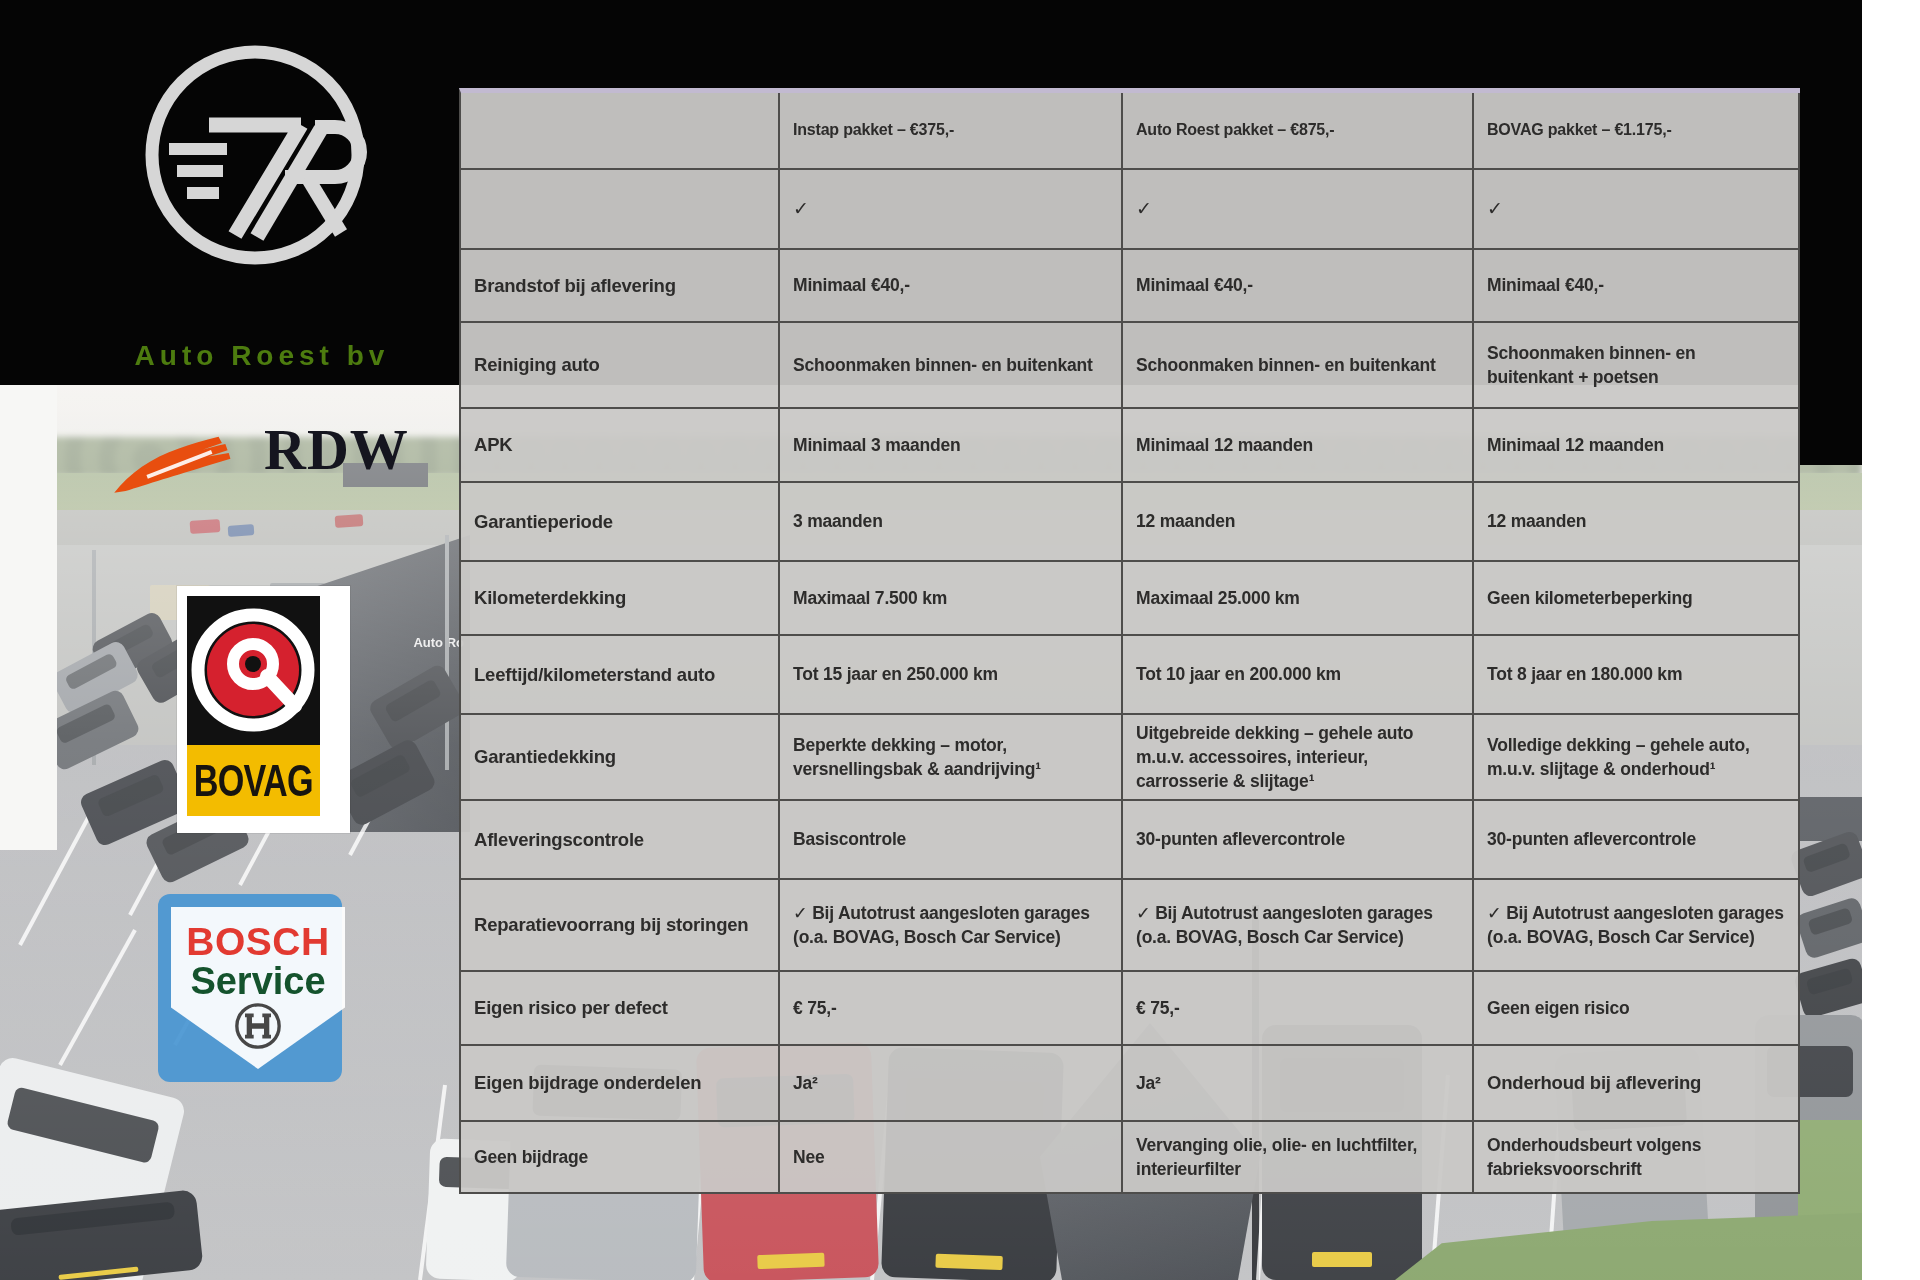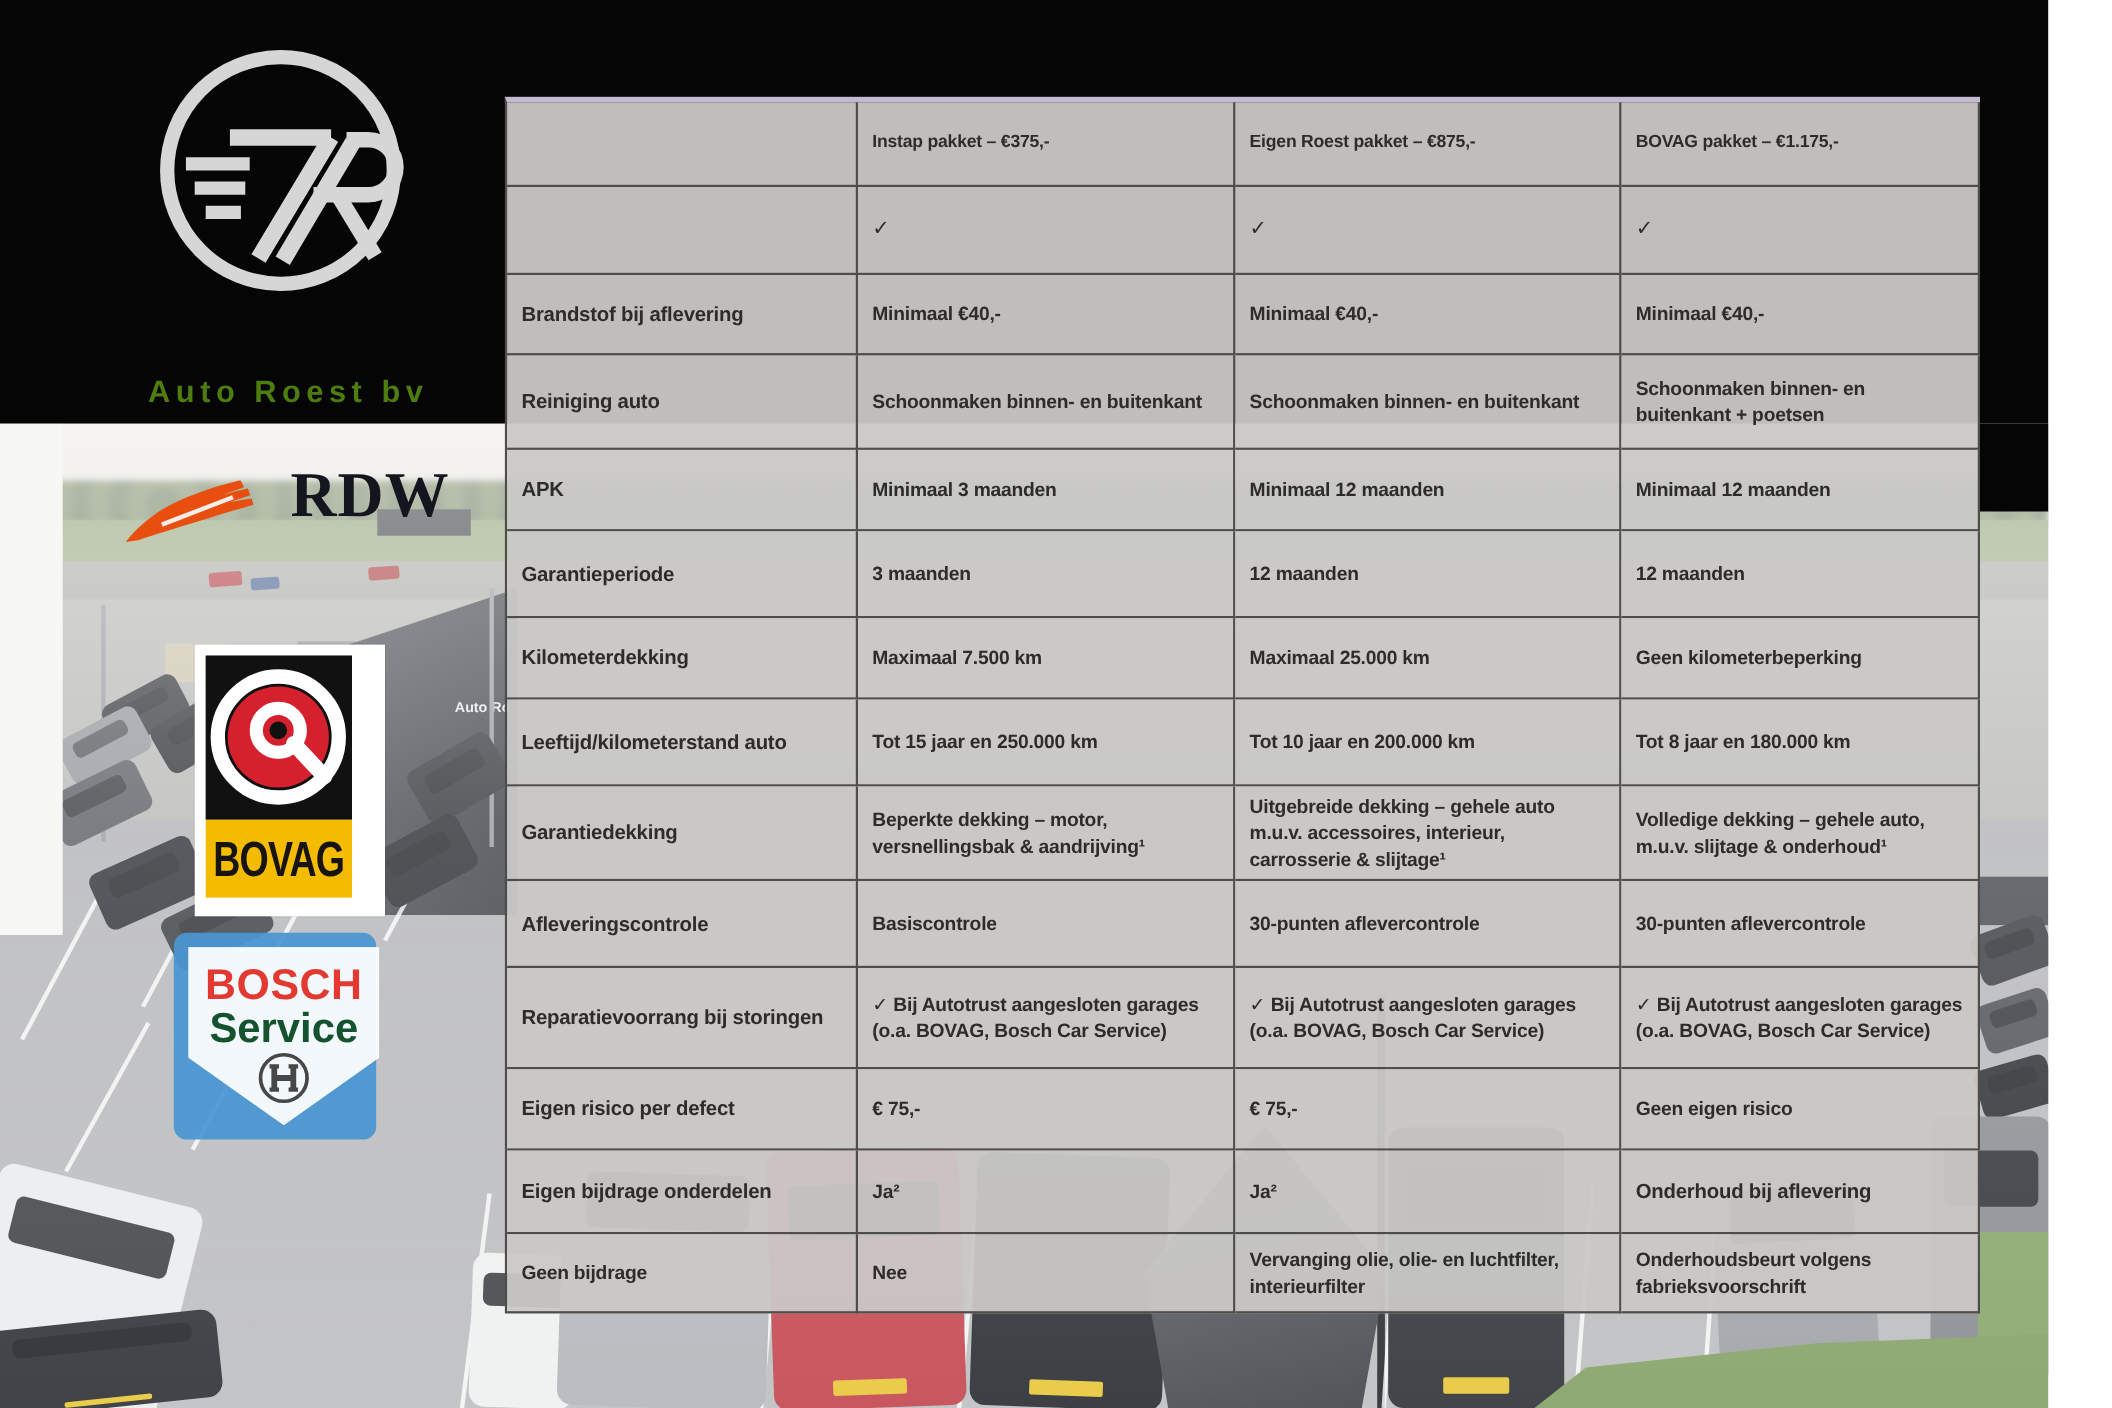--- a/index.html
+++ b/index.html
@@ -58,21 +58,21 @@
             font-size:58px;font-weight:600;color:#15151f;letter-spacing:1px;}
 
   
   .bovag{position:absolute;left:177px;top:586px;width:173px;z-index:4;background:#ffffff;
          padding:10px 10px 17px 10px;box-sizing:border-box;box-shadow:0 0 0 1px rgba(0,0,0,.06);}
   .bovag-emblem{width:133px;height:149px;background:#111111;position:relative;}
   .bovag-band{width:133px;height:71px;background:#f3bc00;display:flex;align-items:center;justify-content:center;}
   .bovag-text{font-size:45px;font-weight:bold;color:#17140f;transform:scaleX(0.76);letter-spacing:-1px;}
 
   
-  .bosch{position:absolute;left:158px;top:848px;width:184px;height:188px;z-index:4;
+  .bosch{position:absolute;left:158px;top:894px;width:184px;height:188px;z-index:4;
          background:rgba(73,150,210,.93);border-radius:12px;}
   .bosch-pennant{position:absolute;left:13px;top:13px;width:174px;height:162px;background:rgba(255,255,255,.93);
                  clip-path:polygon(0 0,100% 0,100% 62%,50% 100%,0 62%);text-align:center;}
   .bosch-word{margin-top:13px;font-size:39px;font-weight:bold;color:#e23a31;letter-spacing:.5px;}
   .service-word{margin-top:-4px;font-size:38px;font-weight:bold;color:#14532d;}
   .bosch-pennant svg{margin-top:-2px;}
 
   
   .pkg-table{position:absolute;left:459px;top:88px;z-index:5;display:grid;
              grid-template-columns:319px 343px 351px 326px;
@@ -219,21 +219,21 @@
         <path d="M17 15 v22 M35 15 v22 M17 26 h18" fill="none" stroke="#474747" stroke-width="5.5"></path>
         <path d="M12.5 15 h9 M12.5 37 h9 M30.5 15 h9 M30.5 37 h9" fill="none" stroke="#474747" stroke-width="4"></path>
       </svg>
     </div>
   </div>
 
   <div class="pkg-table">
 
     <div class="tc hd"></div>
     <div class="tc hd">Instap pakket – €375,-</div>
-    <div class="tc hd">Eigen Roest pakket – €875,-</div>
+    <div class="tc hd">Auto Roest pakket – €875,-</div>
     <div class="tc hd">BOVAG pakket – €1.175,-</div>
 
     <div class="tc lbl"></div>
     <div class="tc chk">✓</div>
     <div class="tc chk">✓</div>
     <div class="tc chk">✓</div>
 
     <div class="tc lbl">Brandstof bij aflevering</div>
     <div class="tc">Minimaal €40,-</div>
     <div class="tc">Minimaal €40,-</div>

